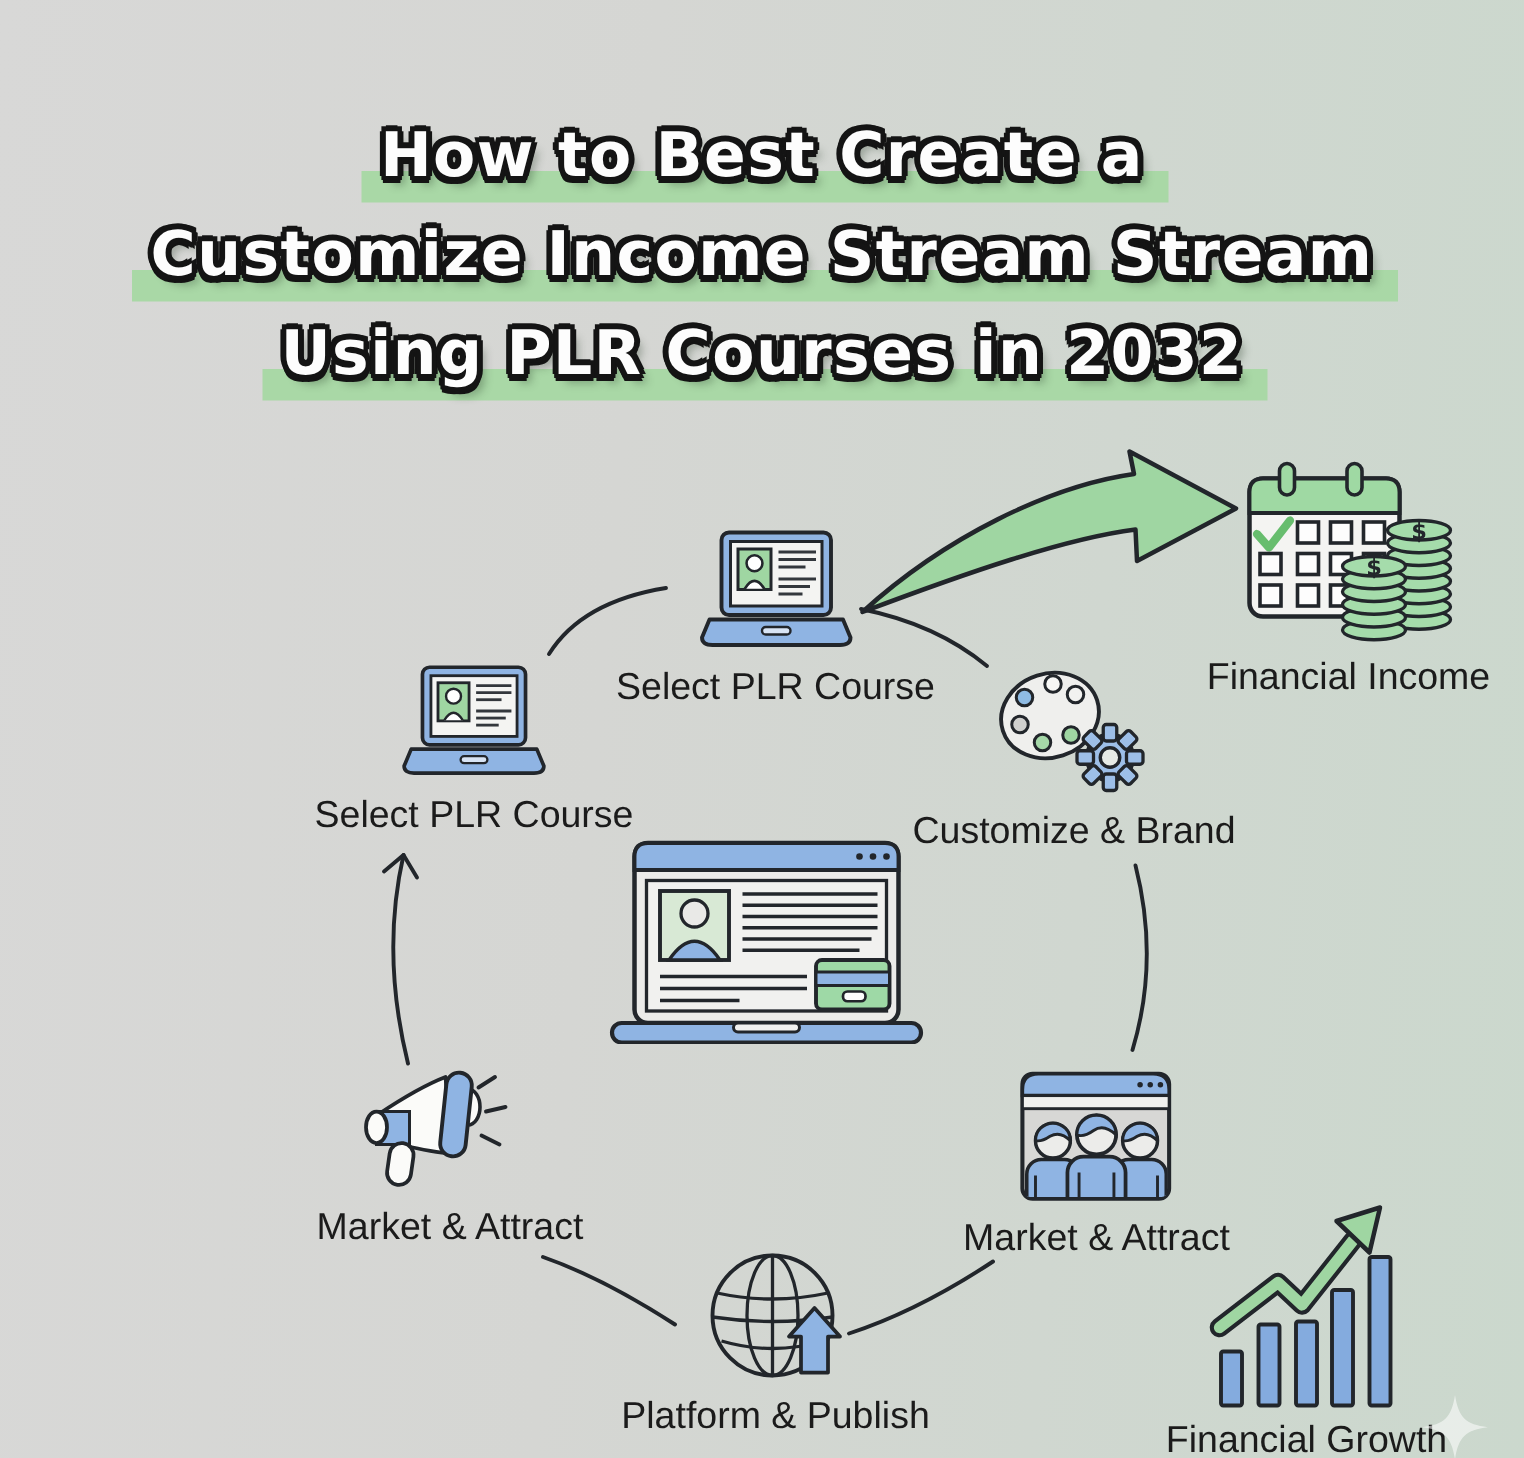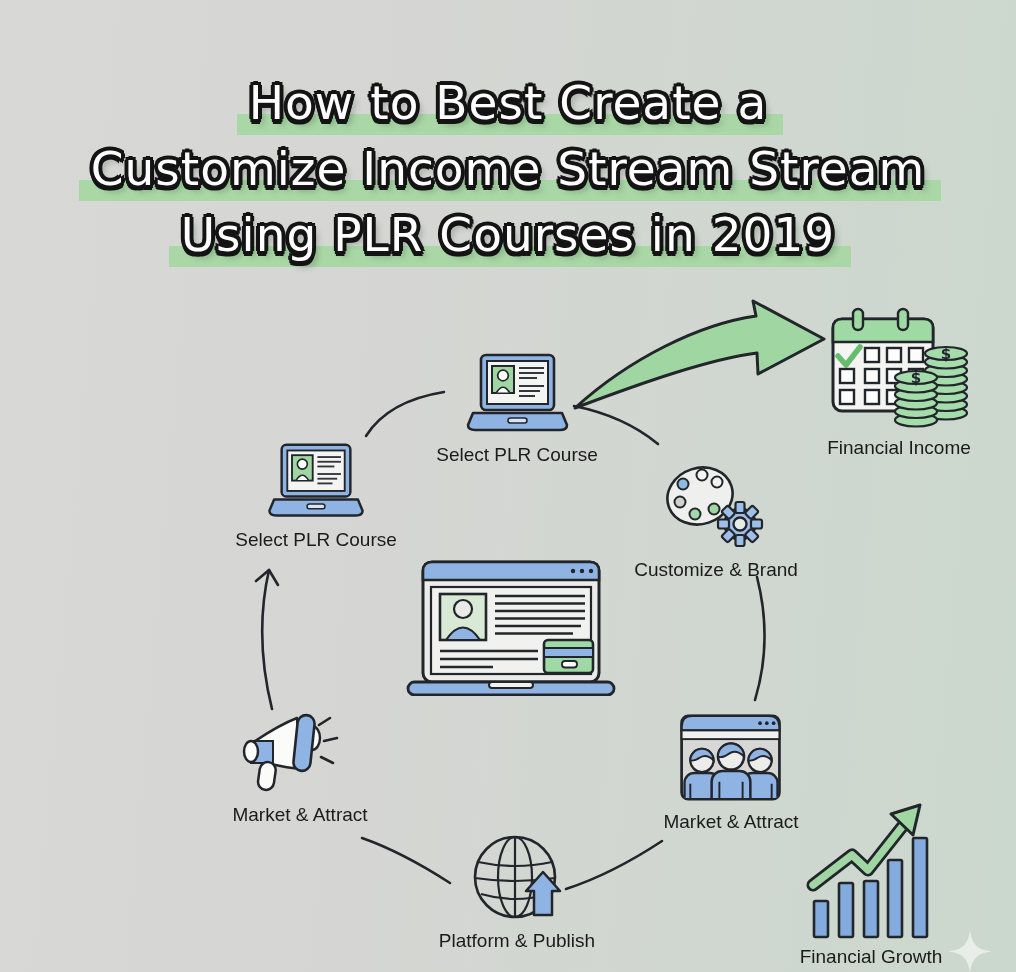--- a/index.html
+++ b/index.html
@@ -12,55 +12,55 @@
   }
   
   .title-block{
     position:absolute;top:70px;left:0;width:100%;
     display:flex;flex-direction:column;align-items:center;
     z-index:2;text-align:center;
   }
   .title-line{
     position:relative;z-index:0;display:inline-block;
     font-family:"DejaVu Sans",sans-serif;
-    font-weight:400;font-size:47px;line-height:66px;
+    font-weight:700;font-size:41px;line-height:66px;
     color:#fdfdfd;letter-spacing:1px;white-space:nowrap;
     text-shadow:
       -3px -3px 0 #141414, 3px -3px 0 #141414,
       -3px  3px 0 #141414, 3px  3px 0 #141414,
       -4px  0   0 #141414, 4px  0   0 #141414,
        0   -4px 0 #141414, 0    4px 0 #141414,
        2px  5px 0 #141414, -2px 5px 0 #141414,
        5px  6px 6px rgba(40,60,40,.35);
   }
   .title-line::before{
     content:"";position:absolute;z-index:-1;
     left:-12px;right:-16px;bottom:1px;height:21px;
     background:#a9d8a6;
   }
   
   .step{
     position:absolute;width:200px;
     display:flex;flex-direction:column;align-items:center;
   }
   .step-label{
-    margin-top:7px;font-size:19px;color:#1b1b1b;
+    margin-top:7px;font-size:25px;color:#1b1b1b;
     text-align:center;white-space:nowrap;
   }
   .overlay{position:absolute;left:0;top:0;pointer-events:none;}
 </style>
 </head>
 <body>
 
 <div class="canvas">
 
   <div class="title-block">
     <span class="title-line">How to Best Create a</span>
     <span class="title-line">Customize Income Stream Stream</span>
-    <span class="title-line">Using PLR Courses in 2019</span>
+    <span class="title-line">Using PLR Courses in 2032</span>
   </div>
 
   <svg class="overlay" width="1016" height="972" viewBox="0 0 1016 972">
     <g fill="none" stroke="#22262b" stroke-width="2.6" stroke-linecap="round">
       <path d="M444,392 Q388,401 366,436"></path>
       <path d="M574,406 Q624,416 658,444"></path>
       <path d="M757,577 Q773,640 755,700"></path>
       <path d="M662,841 Q612,874 566,889"></path>
       <path d="M450,883 Q402,852 362,838"></path>
       <path d="M272,709 Q254,636 269,570"></path>
@@ -108,21 +108,21 @@
         <line x1="54" y1="34" x2="79" y2="34"></line>
           <line x1="54" y1="39" x2="75" y2="39"></line>
           <line x1="54" y1="44" x2="70" y2="44"></line>
       </g>
       <path d="M8,61 L97,61 L102,73 Q102,78 95,78 L10,78 Q3,78 3,73 Z" fill="#8fb4e3" stroke="#22262b" stroke-width="2.6" stroke-linejoin="round"></path>
       <rect x="43" y="66" width="19" height="5" rx="2.5" fill="#d8e4f4" stroke="#22262b" stroke-width="1.6"></rect>
     </svg>
     <div class="step-label">Select PLR Course</div>
   </div>
 
-  <div class="step" style="left:616px;top:460px">
+  <div class="step" style="left:616px;top:441px">
     <svg width="120" height="92" viewBox="0 0 120 92">
       <ellipse cx="44" cy="36" rx="33" ry="28" transform="rotate(-18 44 36)" fill="#efefed" stroke="#22262b" stroke-width="2.6"></ellipse>
       <g stroke="#22262b" stroke-width="2">
         <circle cx="46" cy="15" r="5.5" fill="#f7f7f5"></circle>
         <circle cx="27" cy="24" r="5.5" fill="#8fbbe3"></circle>
         <circle cx="61" cy="22" r="5.5" fill="#f2f2f0"></circle>
         <circle cx="24" cy="42" r="5.5" fill="#d0d0ce"></circle>
         <circle cx="39" cy="54" r="5.5" fill="#a5d8a8"></circle>
         <circle cx="58" cy="49" r="5.5" fill="#9fd6a2"></circle>
       </g>

